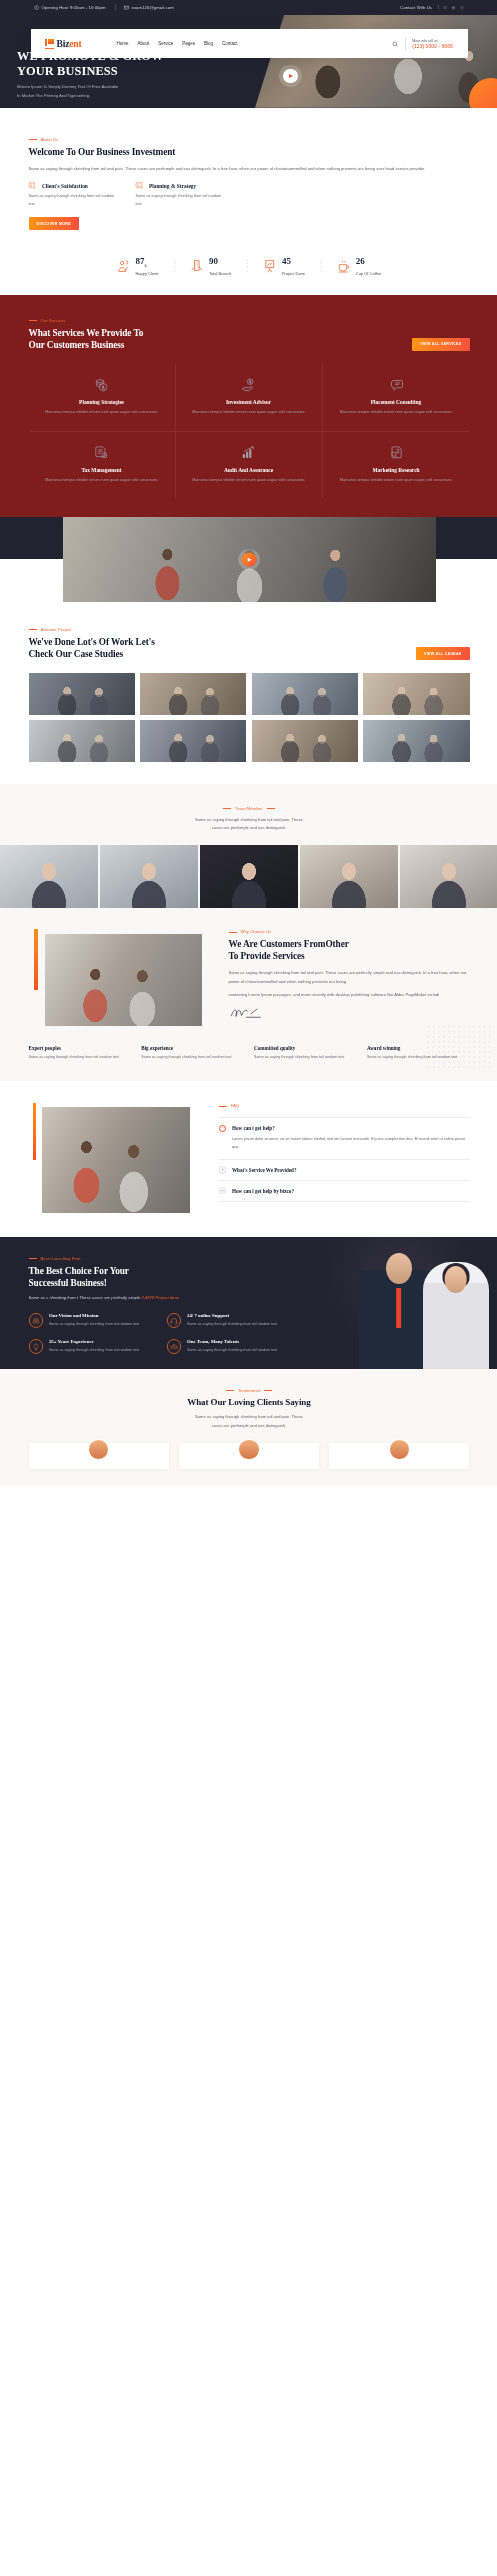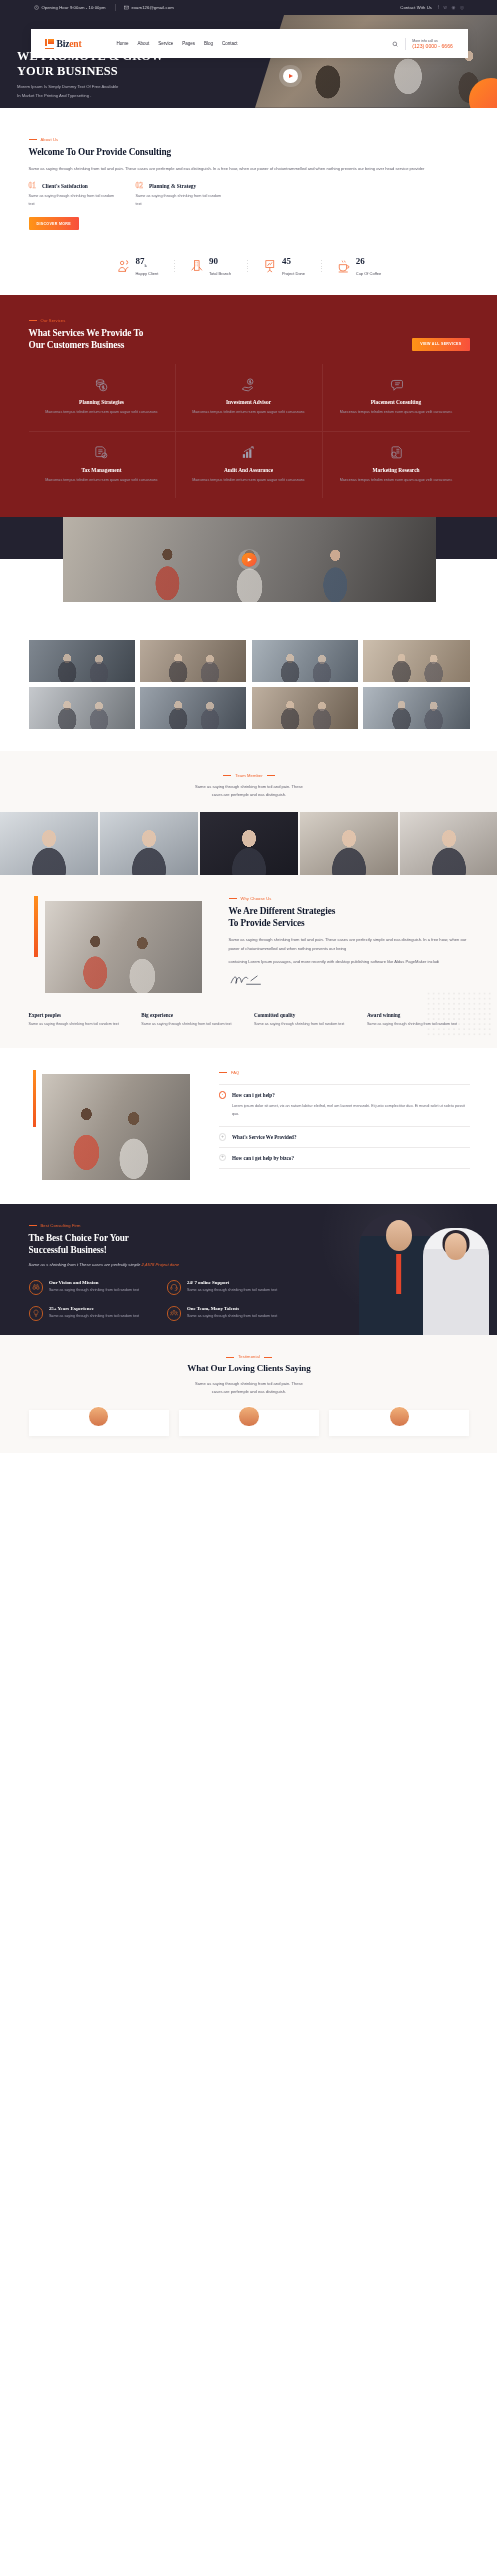--- a/index.html
+++ b/index.html
@@ -427,21 +427,21 @@
         </div>
       </div>
     </div>
   </div>
 </div>
 
 <section class="section about">
   <div class="inner about-grid">
     <div class="about-text">
       <div class="eyebrow">About Us</div>
-      <h2 class="heading">Welcome To Our Provide Consulting</h2>
+      <h2 class="heading">Welcome To Our Business Investment</h2>
       <p class="body-text">Same as saying through shrinking from toil and pain. These cases are perfemple and eas distinguish. In a free hour, when our power of choiuntrammelled and when nothing prevents our being over head service provider</p>
       <div class="feat-row">
         <div class="feat">
           <div class="feat-head">
             <span class="feat-num">01</span>
             <span class="feat-title">Client's Satisfaction</span>
           </div>
           <div class="feat-desc">Same as saying through shrinking from toil random text</div>
         </div>
         <div class="feat">
@@ -598,20 +598,30 @@
   <div class="videobox">
     <div class="vfigs"></div>
     <div class="play">
         <i></i>
       </div>
   </div>
 </section>
 
 <section class="section cases">
   <div class="inner">
+    <div class="sec-head">
+      <div>
+        <div class="eyebrow">Awsome Project</div>
+        <h2 class="heading">
+          <span>We've Done Lot's Of Work Let's</span><br>
+          <span>Check Our Case Studies</span>
+        </h2>
+      </div>
+      <button class="btn-grad" style="margin:0">VIEW ALL CASEAS</button>
+    </div>
     <div class="case-grid">
       <div class="case-tile" style="background:linear-gradient(120deg,#7f8790,#3f464e)">
           <div class="ov"></div>
         </div>
       <div class="case-tile" style="background:linear-gradient(120deg,#b8a99a,#6d6154)">
           <div class="ov"></div>
         </div>
       <div class="case-tile" style="background:linear-gradient(120deg,#a9b2ba,#58616b)">
           <div class="ov"></div>
         </div>
@@ -666,21 +676,21 @@
     <div class="why-grid">
       <div class="why-imgwrap">
         <div class="why-bar"></div>
         <div class="why-photo">
             <div class="wf"></div>
           </div>
       </div>
       <div class="why-text">
         <div class="eyebrow">Why Choose Us</div>
         <h2 class="heading">
-          <span>We Are Different Strategies</span><br>
+          <span>We Are Customers FromOther</span><br>
           <span>To Provide Services</span>
         </h2>
         <p class="body-text">Same as saying through shrinking from toil and pain. These cases are perfectly simple and eas distinguish. In a free hour, when our power of choiuntrammelled and when nothing prevents our being</p>
         <p class="body-text" style="margin-top:4.5px">containing Lorem Ipsum passages, and more recently with desktop publishing software like Aldus PageMaker includi</p>
         <div class="sig">
           <svg width="40" height="12.4" viewBox="0 0 70 22" fill="none" stroke="#10182c" stroke-width="1.1">
             <path d="M3 18c6-14 9-13 10-6s-3 9-1 3 6-10 8-4 1 8 3 3 7-9 10-4M38 14c4-3 8-6 12-9M30 20h26"></path>
           </svg>
         </div>
       </div>

